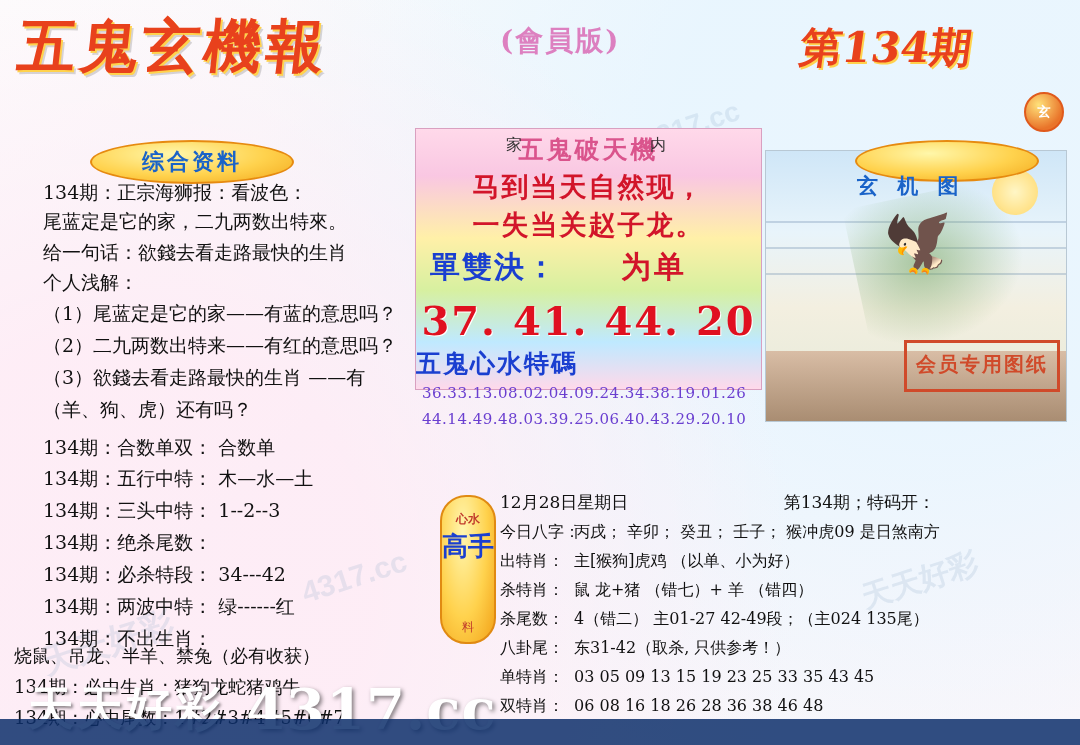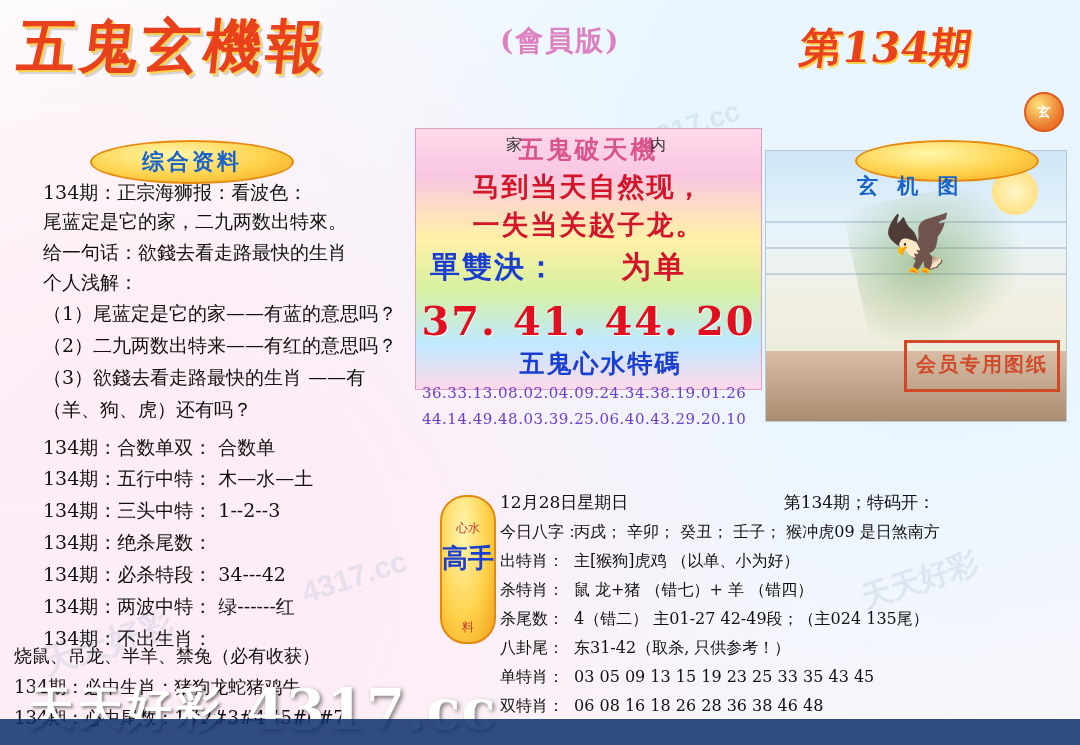--- a/index.html
+++ b/index.html
@@ -78,22 +78,22 @@
     font-size:27px;font-weight:bold;color:#d2152a;font-family:"DejaVu Serif",serif;letter-spacing:2px;}
   .mid .m-l2{position:absolute;top:78px;left:0;width:100%;text-align:center;
     font-size:27px;font-weight:bold;color:#d2152a;font-family:"DejaVu Serif",serif;letter-spacing:2px;}
   .mid .m-sd{position:absolute;top:118px;left:14px;font-size:30px;font-weight:bold;
     color:#1a3fd0;font-family:"DejaVu Serif",serif;letter-spacing:2px;}
   .mid .m-sd-val{position:absolute;top:118px;left:205px;font-size:30px;font-weight:bold;
     color:#d2152a;font-family:"DejaVu Serif",serif;letter-spacing:3px;}
   .mid .m-nums{position:absolute;top:168px;left:0;width:100%;text-align:center;
     font-size:40px;font-weight:bold;color:#e01020;font-family:"DejaVu Serif",serif;letter-spacing:2px;
     text-shadow:1px 1px 0 #fff;}
-  .mid .m-bot{position:absolute;top:218px;left:0;width:100%;text-align:center;
-    font-size:25px;font-weight:bold;color:#1a3fd0;font-family:"DejaVu Serif",serif;letter-spacing:2px;padding-left:12px;}
+  .mid .m-bot{position:absolute;top:218px;left:0;width:100%;text-align:left;
+    font-size:25px;font-weight:bold;color:#1a3fd0;font-family:"DejaVu Serif",serif;letter-spacing:2px;}
 
   .num-rows{position:absolute;left:422px;top:380px;width:420px;}
   .num-rows div{font-size:15px;color:#6a3fd0;font-family:"DejaVu Serif",serif;line-height:26px;letter-spacing:.5px;}
 
   
   .pic{
     position:absolute;left:765px;top:150px;width:300px;height:270px;
     background:linear-gradient(180deg,#cfe6f7 0%,#e8f4fb 30%,#f3efe0 58%,#e3e9d8 100%);
     border:1px solid #b8c8d4;overflow:hidden;
   }
@@ -122,22 +122,22 @@
   .lower .row{font-size:16px;line-height:29px;color:#111;font-family:"DejaVu Serif",serif;white-space:nowrap;}
   .lower .row .k{display:inline-block;width:74px;}
   .lower .hdr{font-size:17px;line-height:29px;color:#111;font-family:"DejaVu Serif",serif;}
   .lower .hdr .r{margin-left:150px;}
 
   .ticket{
     position:absolute;left:440px;top:495px;width:52px;height:145px;border-radius:26px;
     background:radial-gradient(ellipse at 40% 25%,#fff6b0,#ffd24d 55%,#f2a117 100%);
     border:2px solid #e08a12;
   }
-  .ticket .t{position:absolute;top:23px;left:0;width:100%;text-align:center;font-size:12px;color:#c0392b;}
-  .ticket .big{position:absolute;top:46px;left:0;width:100%;text-align:right;font-size:26px;font-weight:bold;
+  .ticket .t{position:absolute;top:14px;left:0;width:100%;text-align:center;font-size:12px;color:#c0392b;font-weight:bold;}
+  .ticket .big{position:absolute;top:34px;left:0;width:100%;text-align:right;font-size:26px;font-weight:bold;
     color:#1a3fd0;font-family:"DejaVu Serif",serif;line-height:30px;}
   .ticket .b{position:absolute;bottom:6px;left:0;width:100%;text-align:center;font-size:12px;color:#c0392b;}
 
   
   .overlay{
     position:absolute;left:0;bottom:0;width:100%;height:72px;
     display:flex;align-items:center;
   }
   .ov-left{font-size:46px;font-weight:bold;color:#ffffff;margin-left:28px;
     font-family:"DejaVu Serif",serif;letter-spacing:3px;

